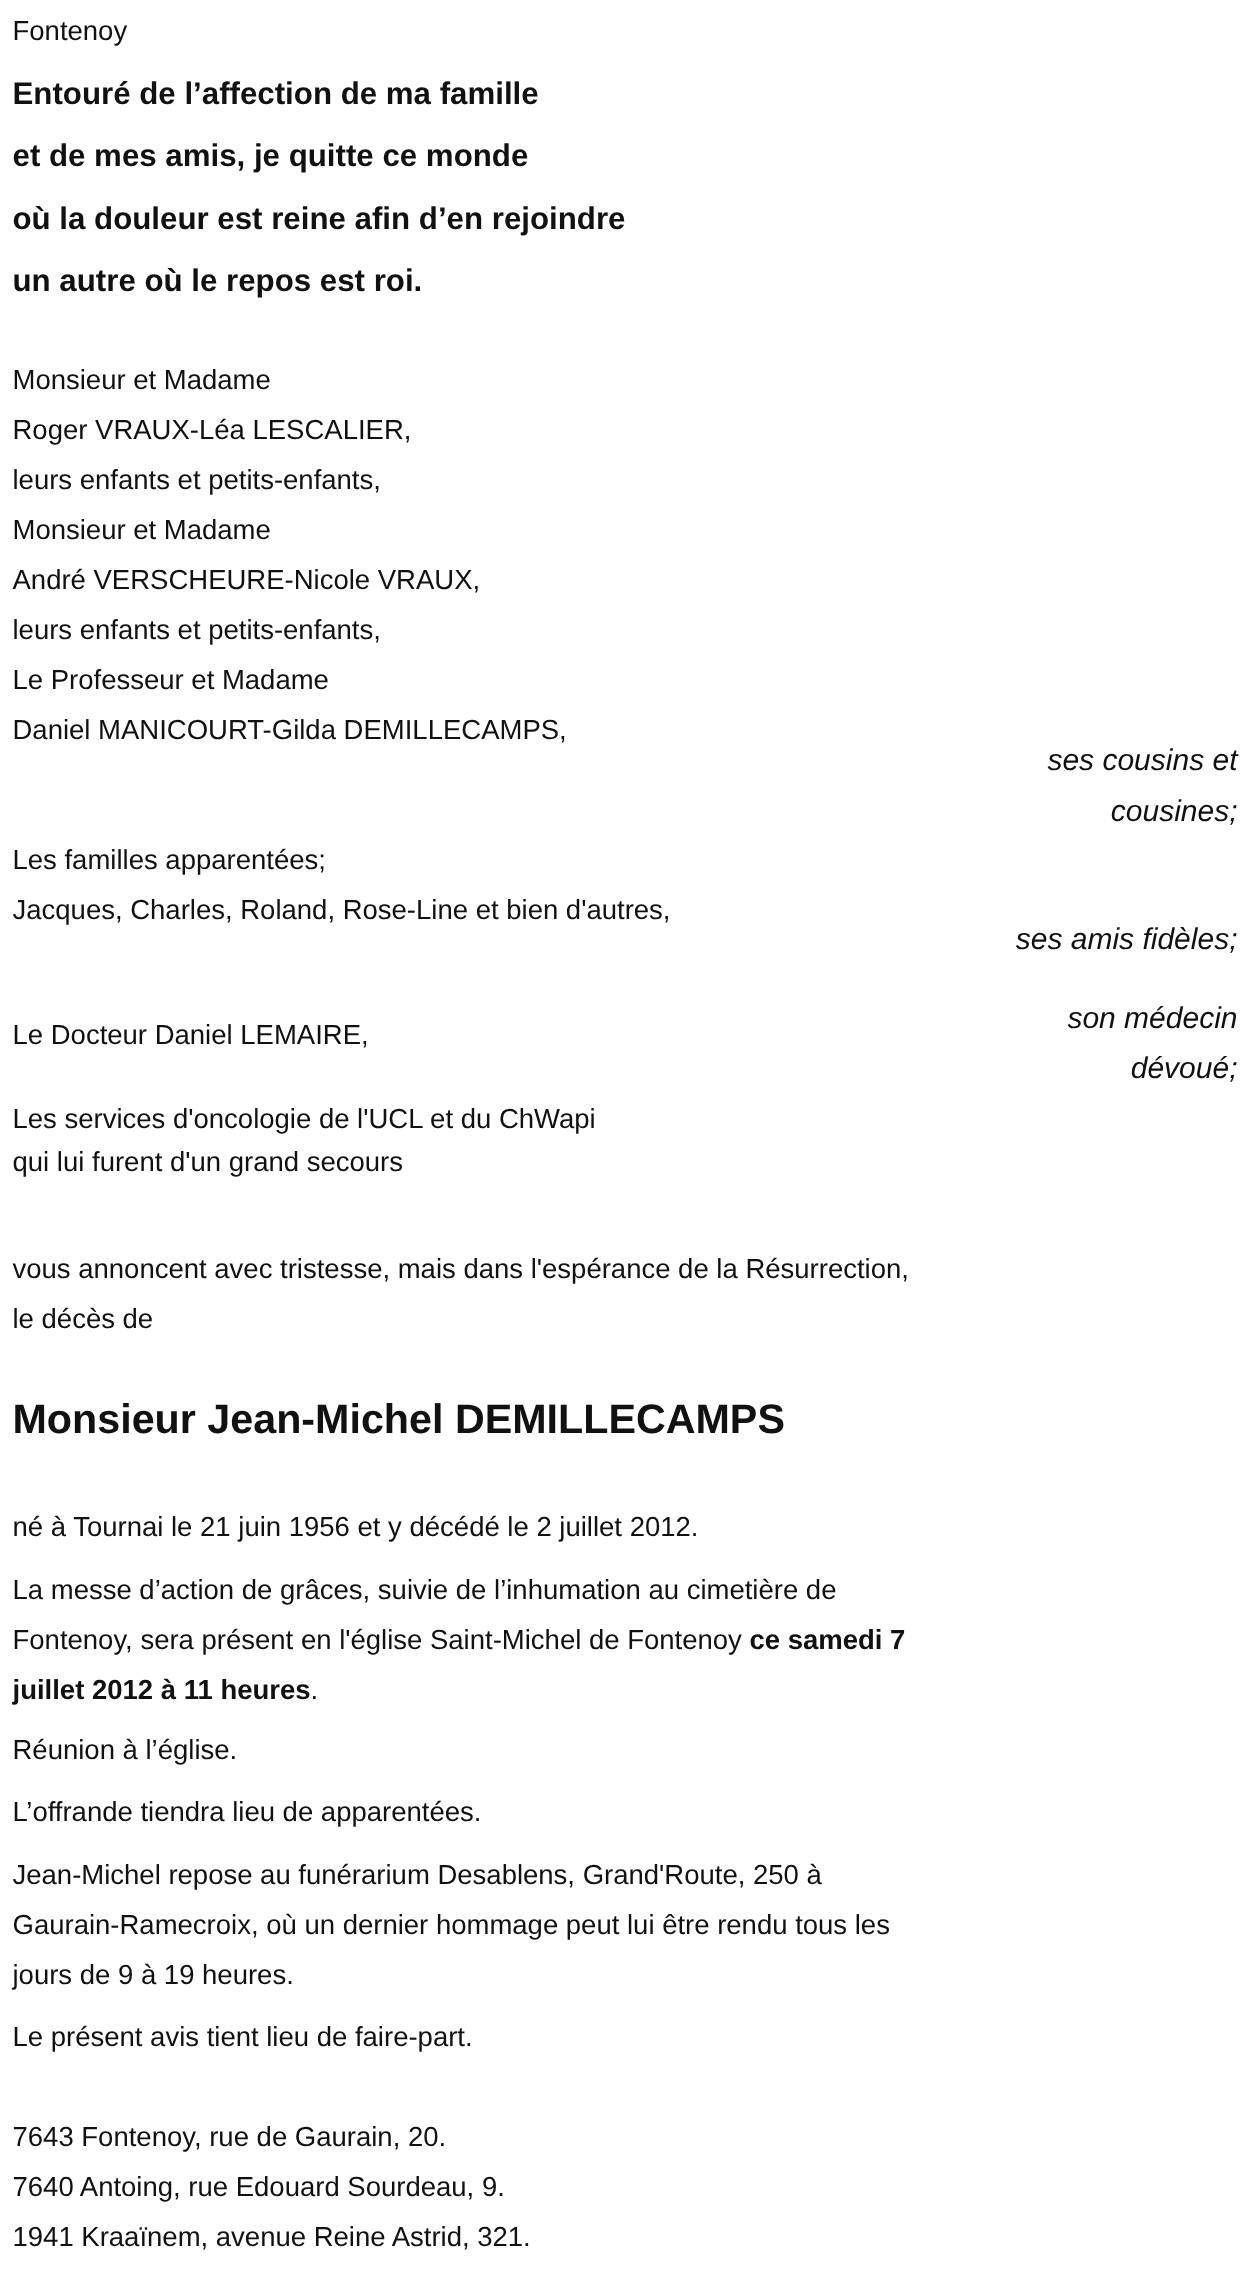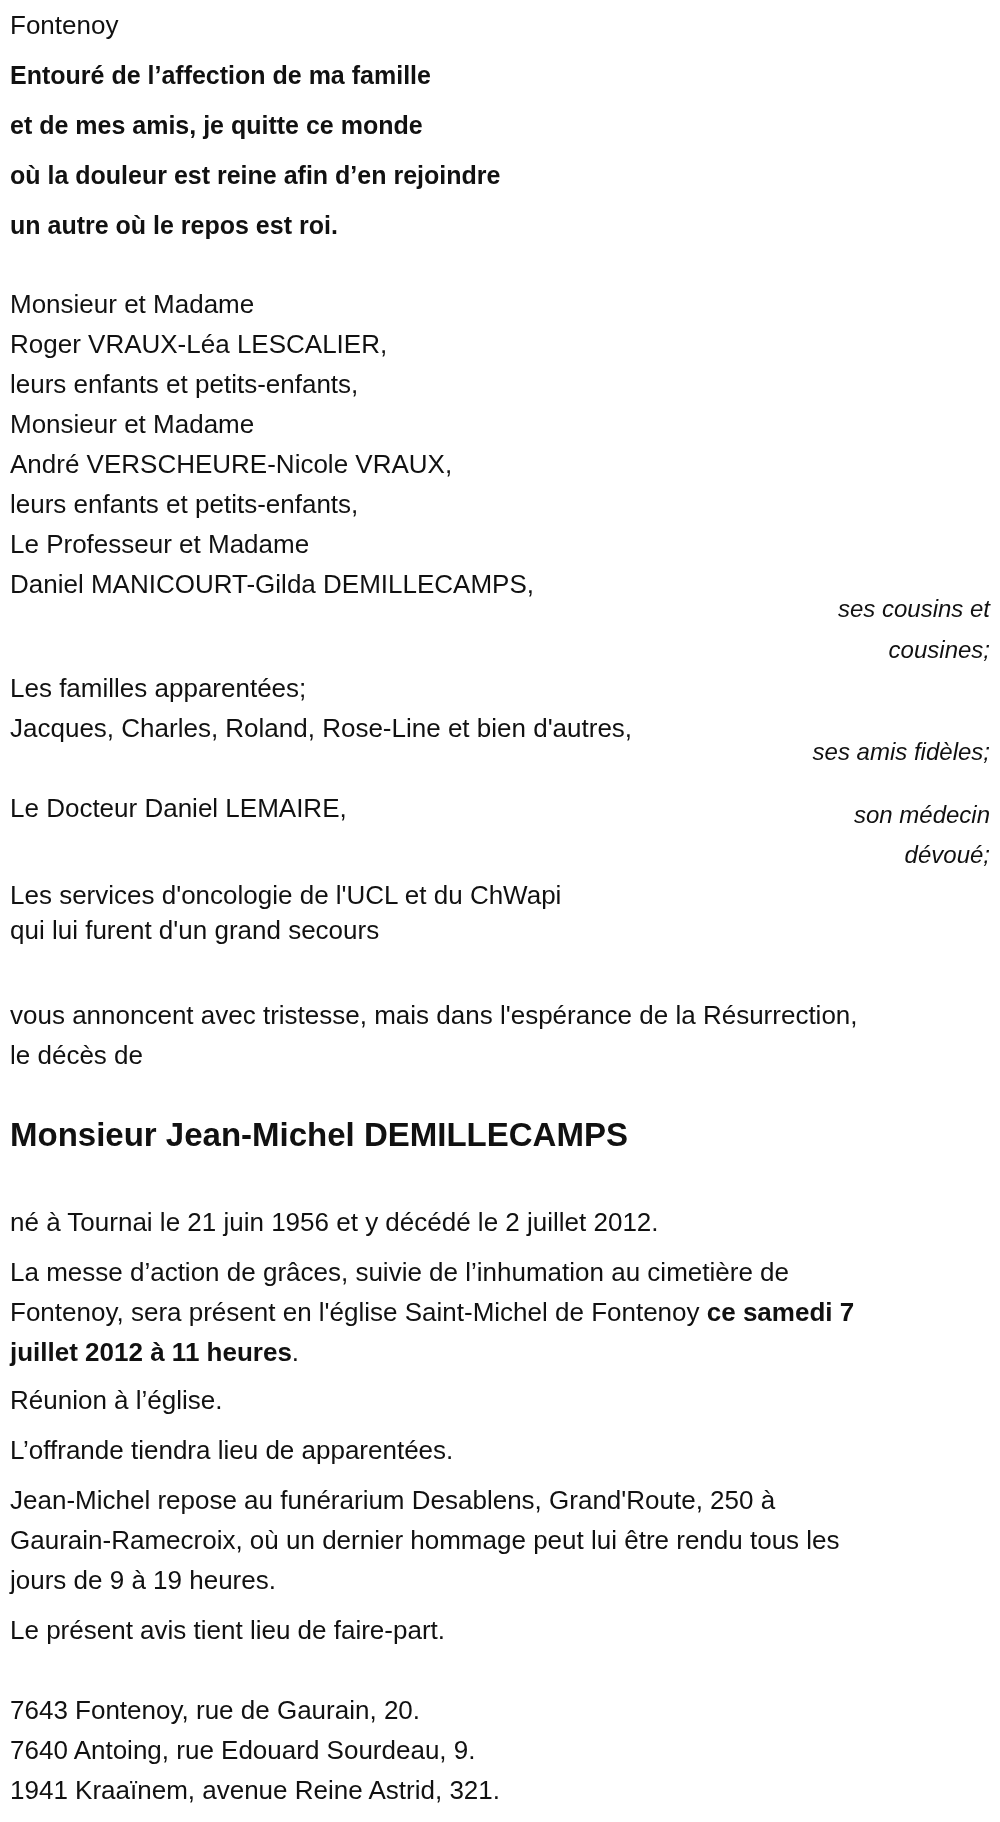--- a/index.html
+++ b/index.html
@@ -1,19 +1,19 @@
 <!DOCTYPE html>
 <html><head>
 <meta charset="utf-8">
 <style>
   html, body { margin: 0; padding: 0; background: #ffffff; }
   body { width: 1000px; height: 1822px; position: relative; overflow: hidden;
          font-family: "Liberation Sans", sans-serif; color: #111111; }
   .ln { position: absolute; left: 10px; height: 40px; line-height: 40px;
-        white-space: nowrap; font-size: 26px; }
+        white-space: nowrap; font-size: 22px; }
   .b { font-weight: bold; font-size: 25px; }
   .r { left: auto; right: 10px; text-align: center; font-style: italic; font-size: 24px; }
   .h { font-weight: bold; font-size: 33px; height: 50px; line-height: 50px; }
   strong { font-weight: bold; }
 </style>
 </head>
 <body>
 
 <div>
 
@@ -36,21 +36,21 @@
     <div class="ln" style="top:524px">Le Professeur et Madame</div>
     <div class="ln" style="top:564px">Daniel MANICOURT-Gilda DEMILLECAMPS,</div>
     <div class="ln r" style="top:589px">ses cousins et</div>
     <div class="ln r" style="top:630px">cousines;</div>
   </div>
 
   <div class="ln" style="top:668px">Les familles apparentées;</div>
   <div class="ln" style="top:708px">Jacques, Charles, Roland, Rose-Line et bien d'autres,</div>
   <div class="ln r" style="top:732px">ses amis fidèles;</div>
 
-  <div class="ln" style="top:788px">Le Docteur Daniel LEMAIRE,</div>
+  <div class="ln" style="top:808px">Le Docteur Daniel LEMAIRE,</div>
   <div class="ln r" style="top:795px">son médecin</div>
   <div class="ln r" style="top:835px">dévoué;</div>
 
   <div class="ln" style="top:875px">Les services d'oncologie de l'UCL et du ChWapi</div>
   <div class="ln" style="top:910px">qui lui furent d'un grand secours</div>
 
   <div class="ln" style="top:995px">vous annoncent avec tristesse, mais dans l'espérance de la Résurrection,</div>
   <div class="ln" style="top:1035px">le décès de</div>
 
   <div class="ln h" style="top:1110px">Monsieur Jean-Michel DEMILLECAMPS</div>

